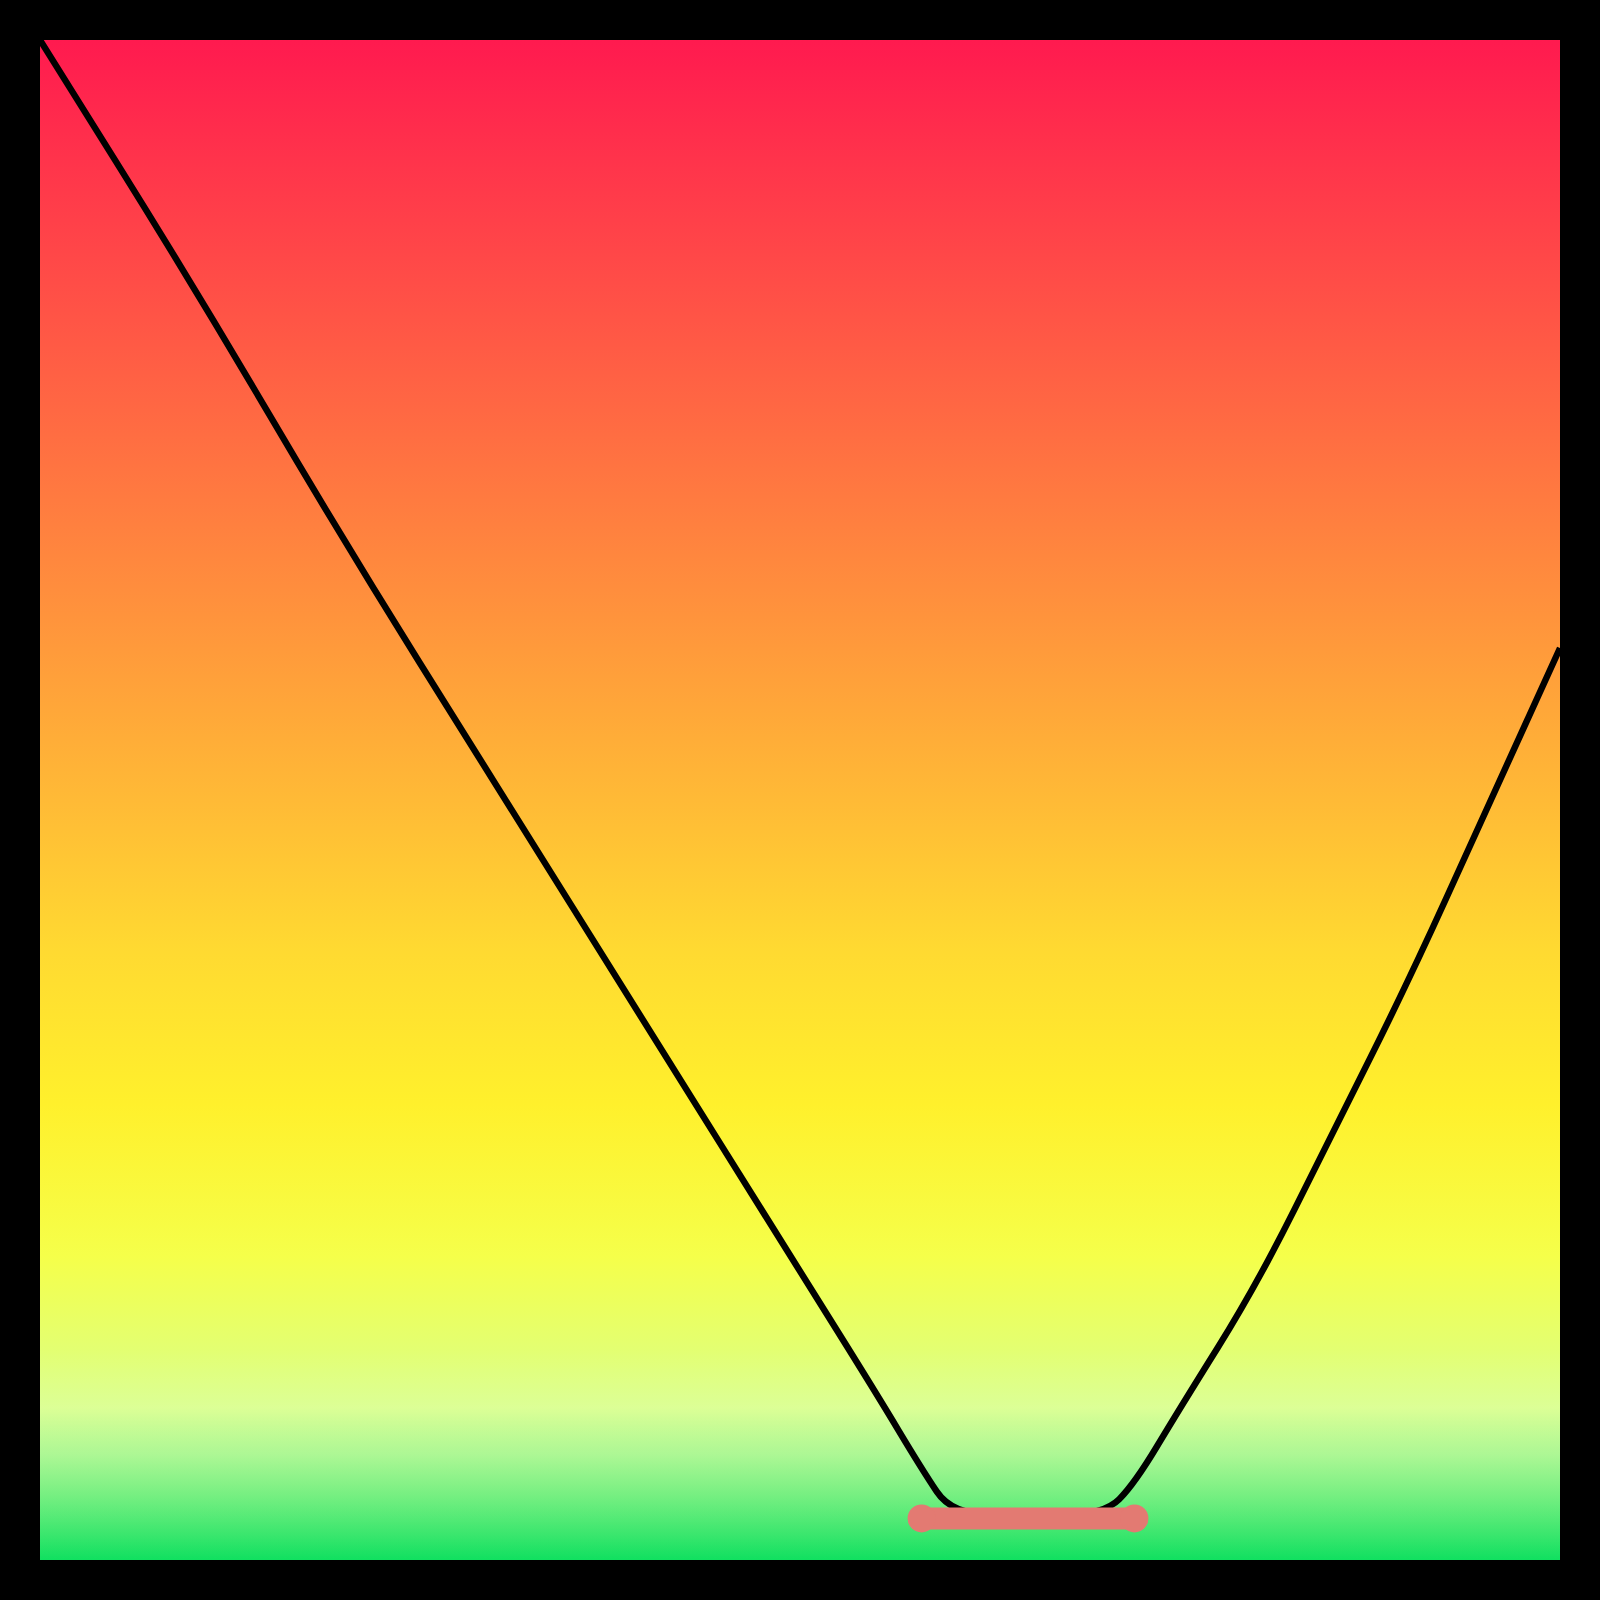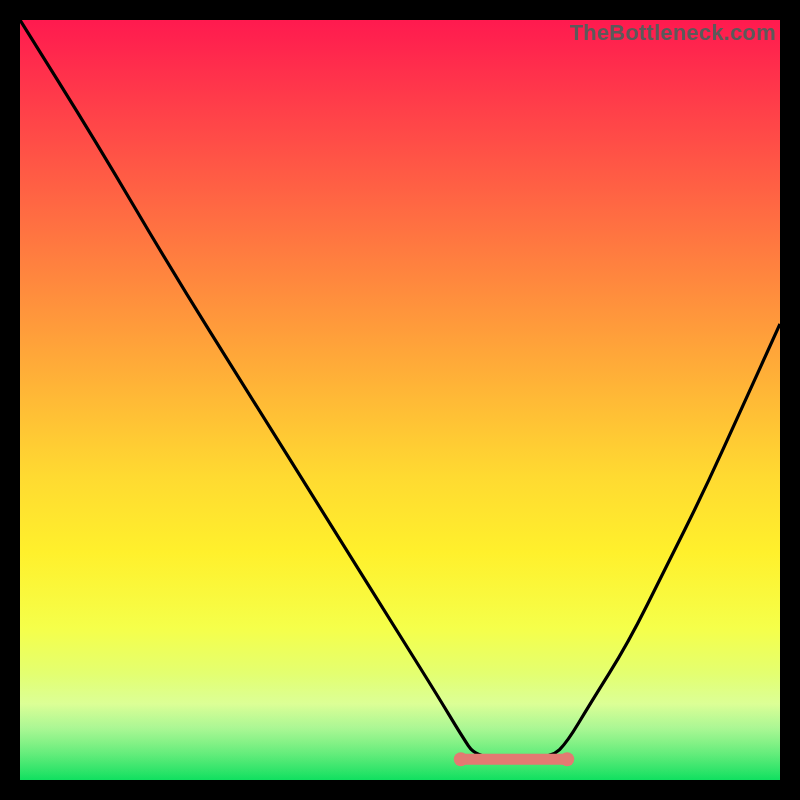--- a/index.html
+++ b/index.html
@@ -62,21 +62,20 @@
   .main-curve {
     stroke: #000;
     stroke-width: 3.2;
     fill: none;
   }
 </style>
 </head>
 <body>
 <div class="frame">
   <div class="plot-area">
-    <div class="watermark">TheBottleneck.com</div>
 
     <svg class="curve" viewBox="0 0 760 760" preserveAspectRatio="none">
 
       <path id="curvePath" class="main-curve" d="M 0 0 Q 0 0 38 60.80000000000001 Q 76 121.60000000000002 114 186.2 Q 152 250.79999999999995 190 311.59999999999997 Q 228 372.4 266 433.2 Q 304 494 342 554.8 Q 380 615.6 399 646 Q 418.00000000000006 676.4 429.4 695.4 Q 440.79999999999995 714.4 448.4 725.8 Q 456 737.2 475 737.2 Q 494 737.2 513 737.2 Q 532 737.2 539.5999999999999 729.6 Q 547.1999999999999 722 558.5999999999999 703 Q 570 684 589 653.6 Q 608 623.2 627 585.2 Q 646 547.2 665 509.20000000000005 Q 684 471.2 703 429.4 Q 722 387.6 741 345.8 T 760 304"></path>
 
       <line id="flatSeg" class="flat" x1="440.79999999999995" y1="739.2" x2="547.1999999999999" y2="739.2"></line>
 
       <circle id="dotL" class="dot" r="7" cx="440.79999999999995" cy="739.2"></circle>
       <circle id="dotR" class="dot" r="7" cx="547.1999999999999" cy="739.2"></circle>
     </svg>

